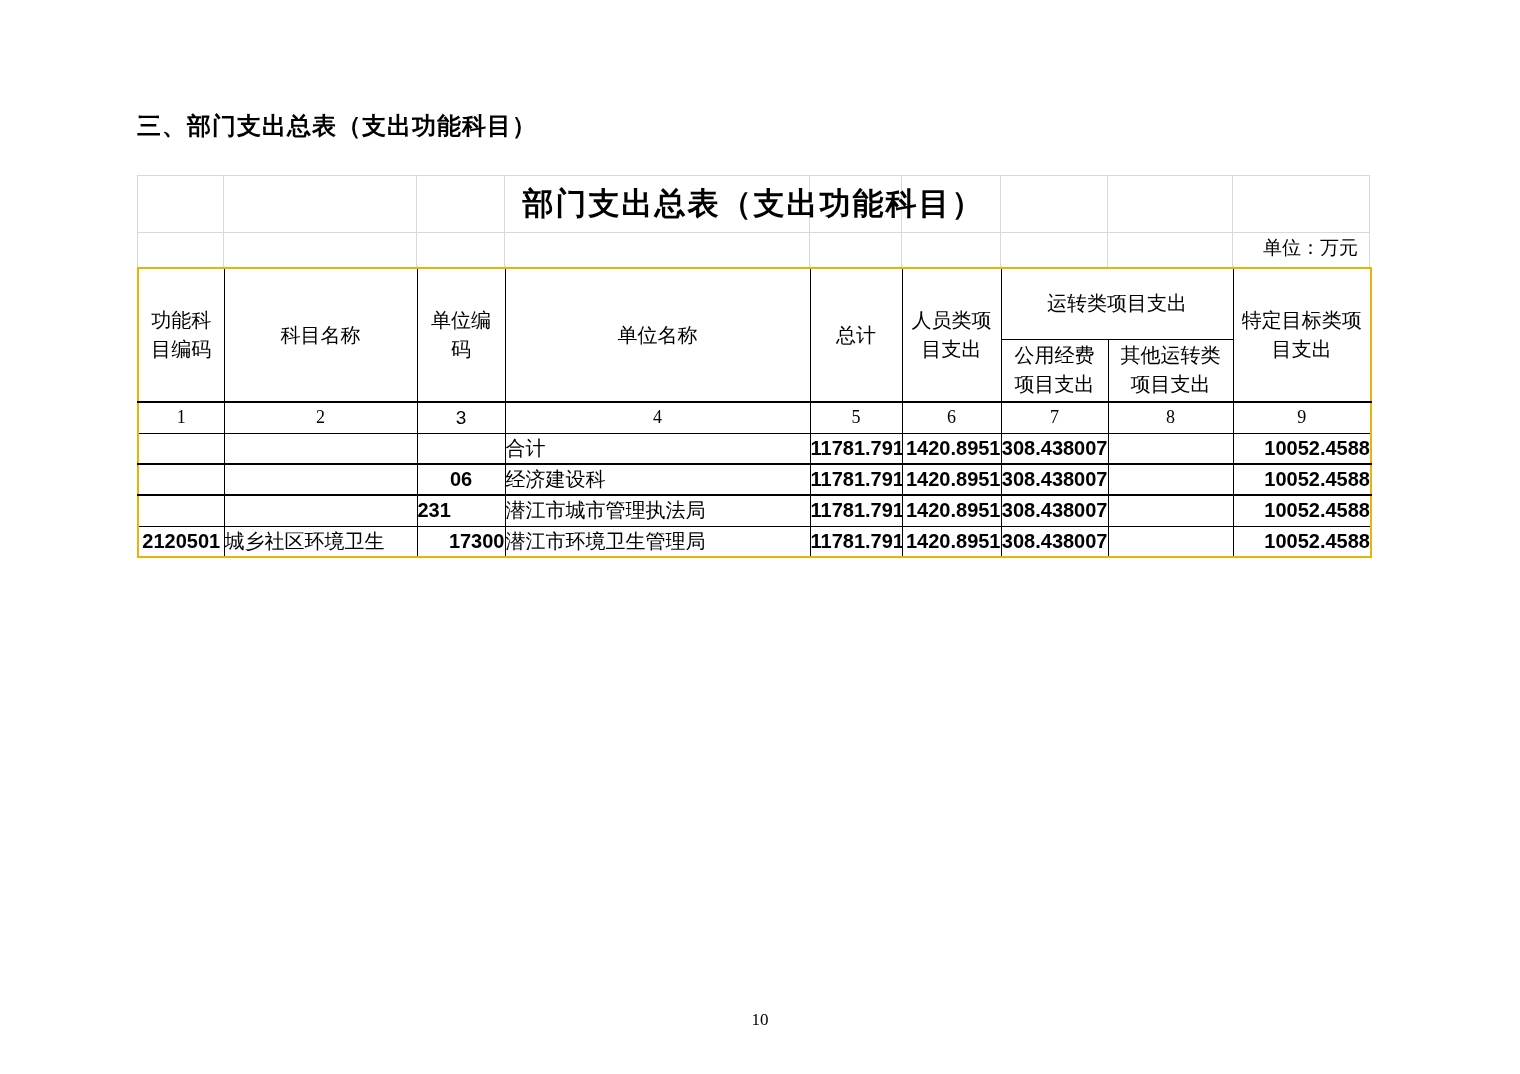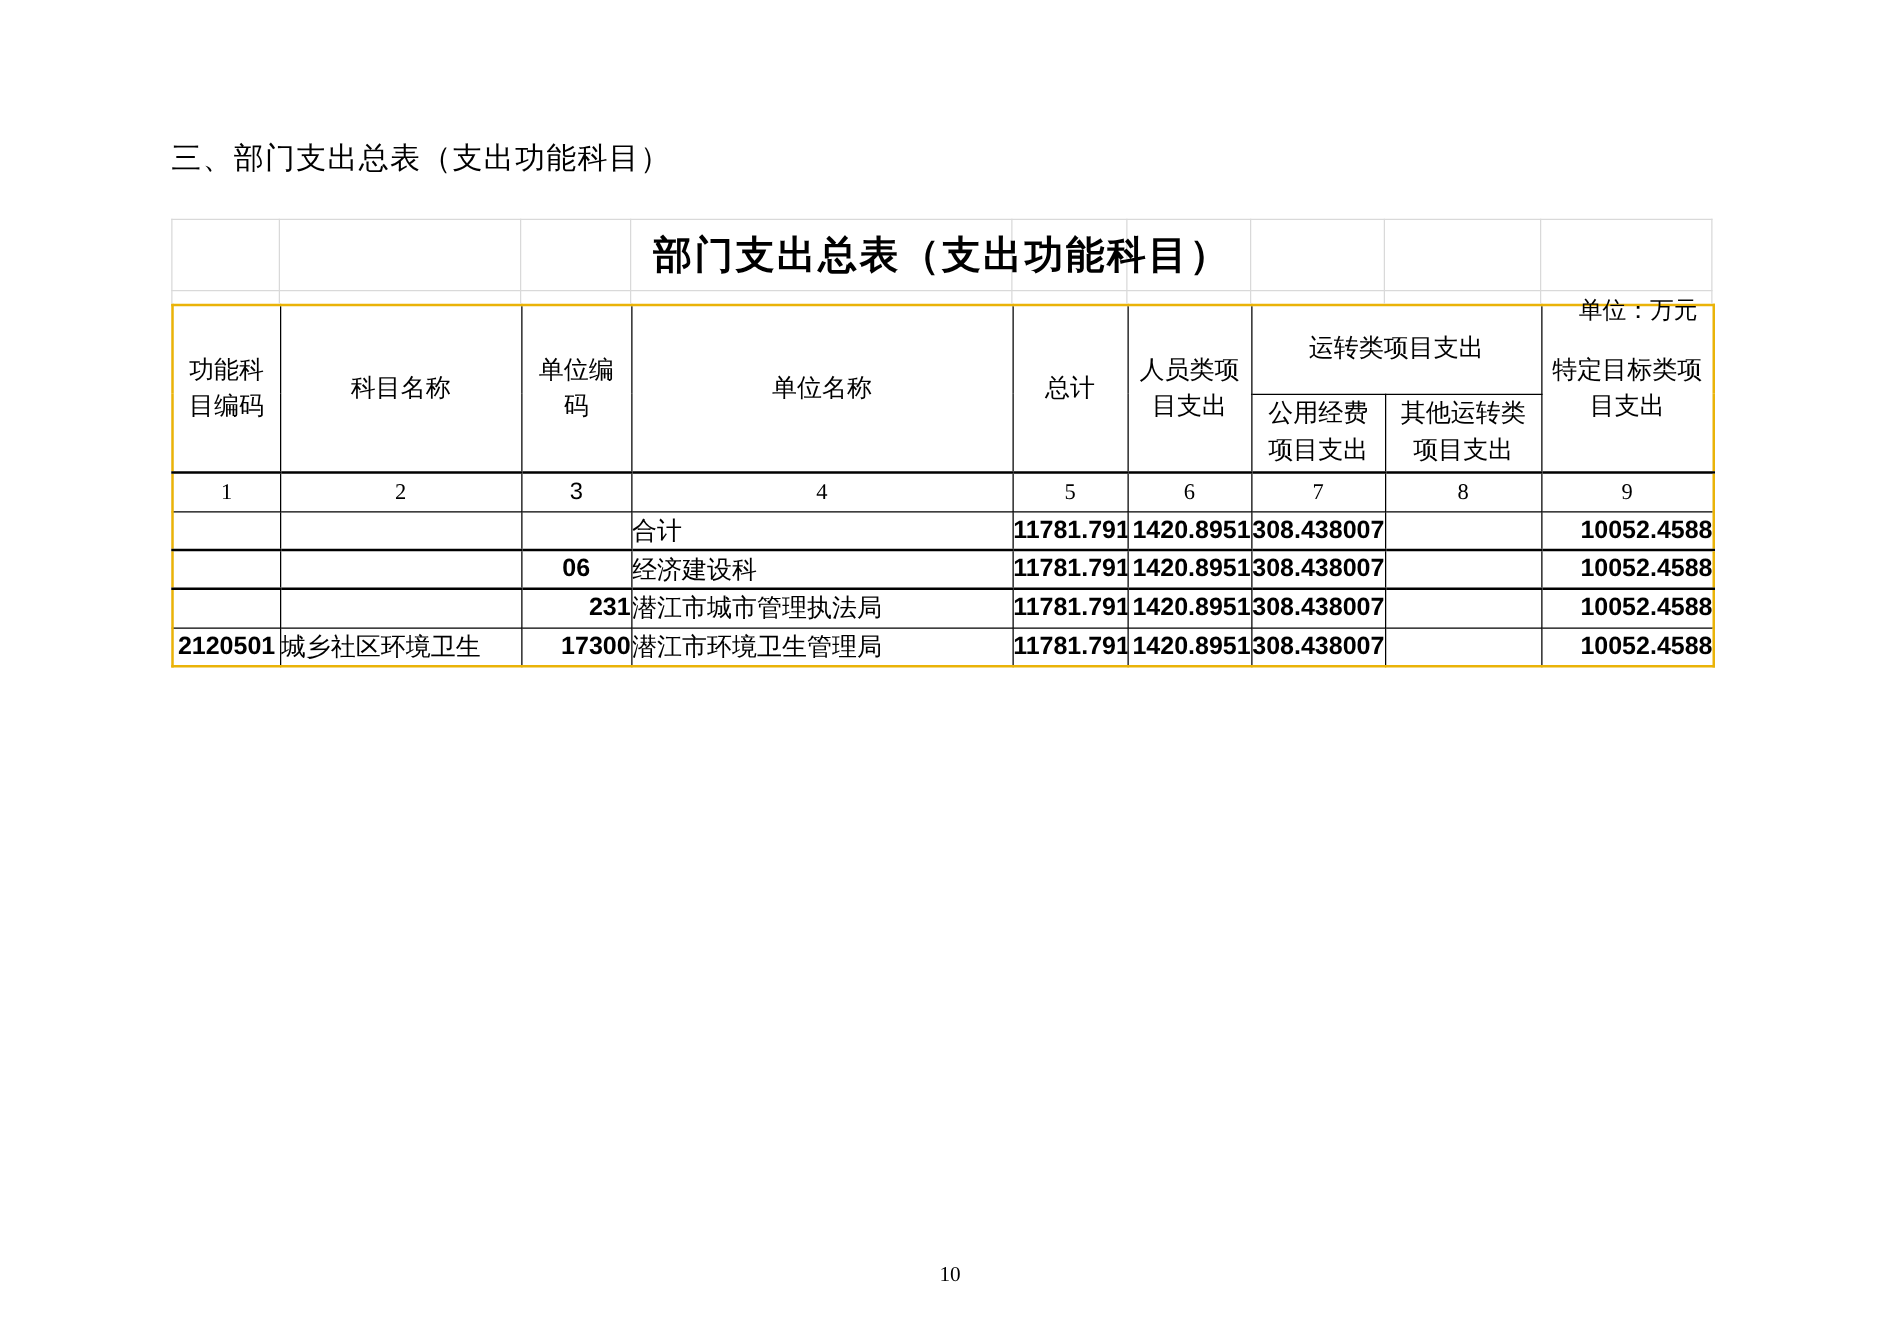--- a/index.html
+++ b/index.html
@@ -11,36 +11,36 @@
     font-family: "Liberation Serif", serif;
     color: #000;
     overflow: hidden;
   }
 
   
   .doc-heading {
     position: absolute;
     left: 137px; top: 110px;
     font-size: 24px;
-    font-weight: normal;
+    font-weight: bold;
     letter-spacing: 1px;
     white-space: nowrap;
   }
 
   
   .sheet {
     position: absolute;
     left: 137px; top: 175px;
     width: 1233px;
   }
 
   
   .pretable {
     position: relative;
-    width: 1233px; height: 68px;
+    width: 1233px; height: 92px;
   }
   .gl-v { position: absolute; top: 0; bottom: 0; width: 1px; background: #d9d9d9; }
   .gl-h { position: absolute; left: 0; right: 0; height: 1px; background: #d9d9d9; }
   .sheet-title {
     position: absolute; left: 0; top: 0;
     width: 100%; height: 57px;
     display: flex; align-items: center; justify-content: center;
     font-family: "Liberation Sans", sans-serif;
     font-weight: bold;
     font-size: 31px;
@@ -100,21 +100,21 @@
     padding-right: 5px;
     white-space: nowrap;
   }
   td.code {
     font-family: "Liberation Sans", sans-serif;
     font-size: 19px;
     font-weight: 600;
     white-space: nowrap;
   }
   td.code-left   { text-align: center;  padding-left: 3px; }
-  td.code-center { text-align: right; }
+  td.code-center { text-align: left; }
   td.code-right  { text-align: right; padding-right: 0; }
   td.name { text-align: left; white-space: nowrap; }
   td.pad0 { padding-left: 5px; }
   td.pad1 { padding-left: 27px; }
   td.pad2 { padding-left: 46px; }
 
   .page-number {
     position: absolute;
     left: 0; right: 0;
     top: 1010px;

